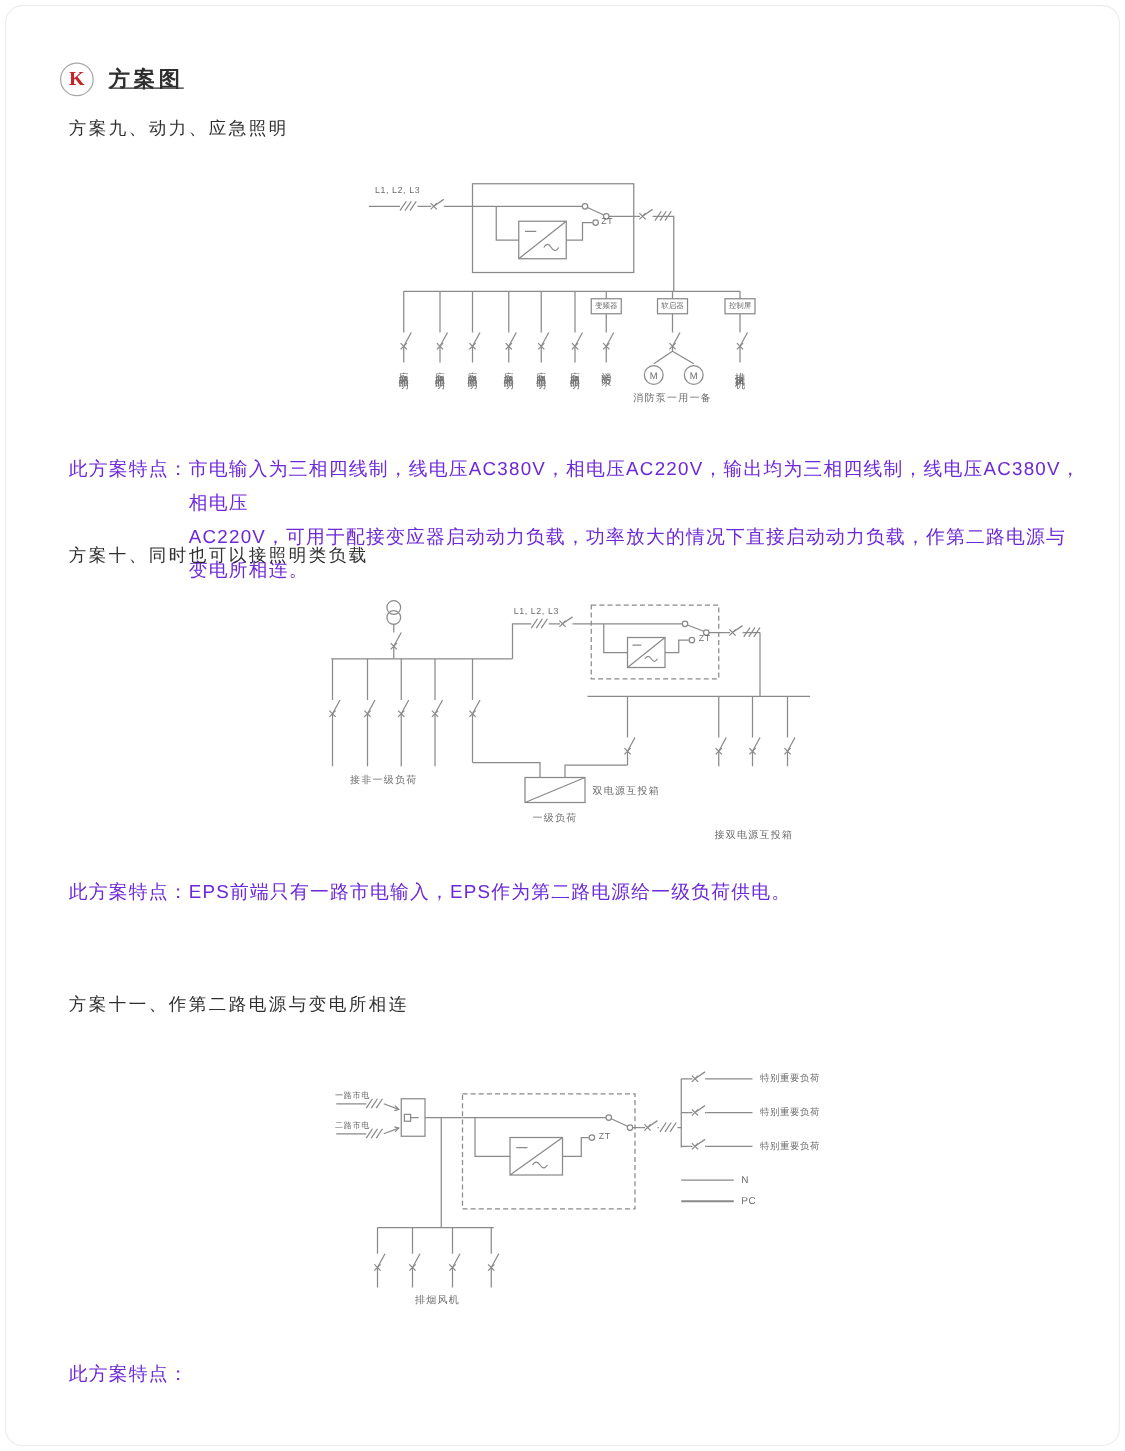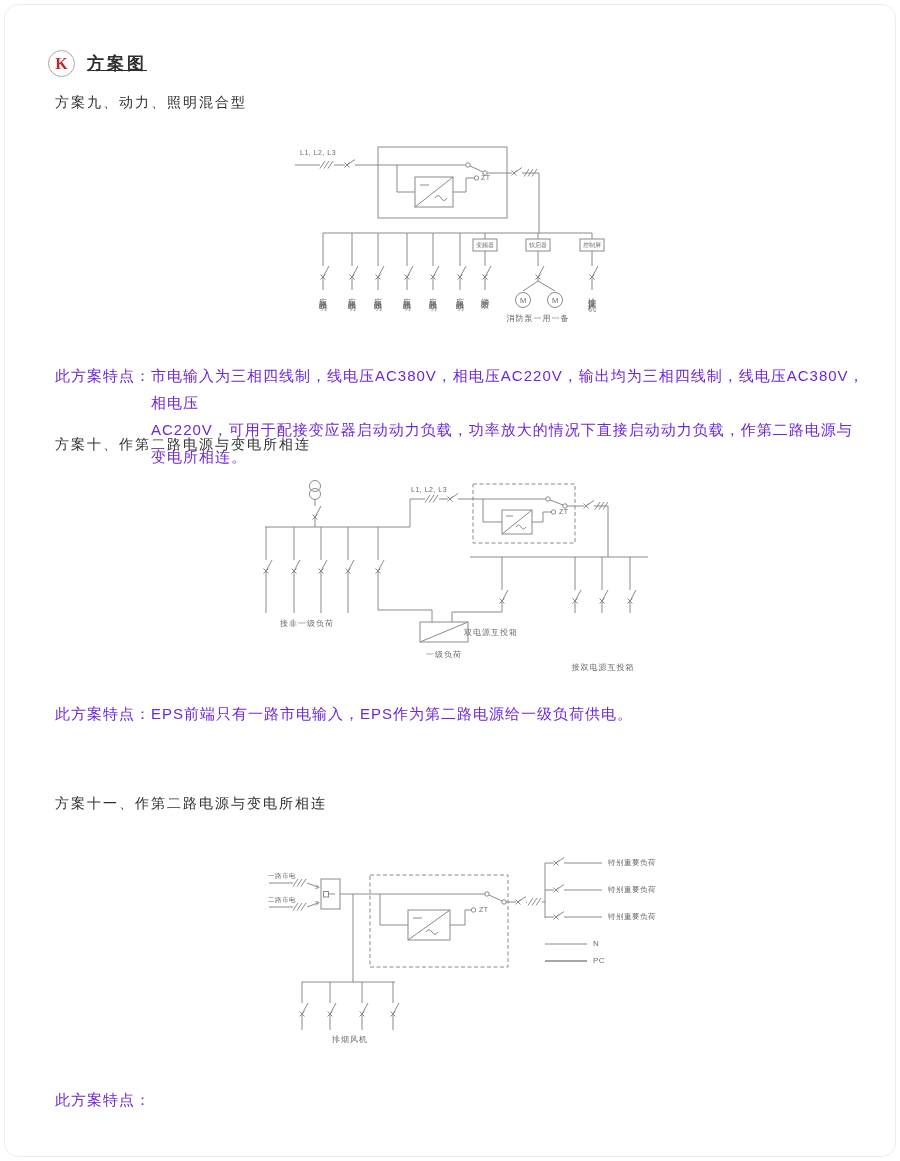--- a/index.html
+++ b/index.html
@@ -48,21 +48,21 @@
       <path d="M0,3.5 L5,-4 M4,3.5 L9,-4 M8,3.5 L13,-4"></path>
     </g>
   </defs>
 </svg>
 
 <div class="header">
   <div class="logo">K</div>
   <div class="page-title">方案图</div>
 </div>
 
-<div class="sec-heading" style="top:94px;">方案九、动力、照明混合型</div>
+<div class="sec-heading" style="top:94px;">方案九、动力、应急照明</div>
 
 <div class="diagram" style="left:290px;top:140px;width:345px;height:200px;">
   <svg width="345" height="200" viewBox="0 0 345 200">
     <g stroke="#8a8a8a" stroke-width="1" fill="none">
 
       <path d="M5,25 H30 M44,25 H52 M66,25 H88"></path>
       <use href="#ph3" x="30" y="25"></use>
       <use href="#swh" x="52" y="25"></use>
 
       <rect x="88" y="7" width="129" height="71"></rect>
@@ -130,21 +130,21 @@
   <div class="mlabel" style="left:257.5px;top:152.5px;">M</div>
   <div class="hlabel" style="left:203px;top:173px;width:90px;">消防泵一用一备</div>
   <div class="vlabel" style="left:297px;top:151px;">排烟风机</div>
 </div>
 
 <div class="note" style="top:362px;">
   <span class="note-label">此方案特点：</span>
   <span class="note-lines"><span>市电输入为三相四线制，线电压AC380V，相电压AC220V，输出均为三相四线制，线电压AC380V，相电压</span><br><span>AC220V，可用于配接变应器启动动力负载，功率放大的情况下直接启动动力负载，作第二路电源与变电所相连。</span></span>
 </div>
 
-<div class="sec-heading" style="top:436px;">方案十、作第二路电源与变电所相连</div>
+<div class="sec-heading" style="top:436px;">方案十、同时也可以接照明类负载</div>
 
 <div class="diagram" style="left:255px;top:470px;width:400px;height:200px;">
   <svg width="400" height="200" viewBox="0 0 400 200">
     <g stroke="#8a8a8a" stroke-width="1" fill="none">
 
       <circle cx="60" cy="16" r="5.5"></circle>
       <circle cx="60" cy="24" r="5.5"></circle>
       <path d="M60,29 V36 M60,47 V57"></path>
       <use href="#br" x="60" y="47"></use>
 
@@ -194,21 +194,21 @@
         <use href="#br" x="320" y="131"></use>
       <path d="M347,87 V120 M347,131 V143"></path>
         <use href="#br" x="347" y="131"></use>
       <path d="M375,87 V120 M375,131 V143"></path>
         <use href="#br" x="375" y="131"></use>
     </g>
   </svg>
   <div class="dlabel" style="left:156px;top:16px;">L1, L2, L3</div>
   <div class="dlabel" style="left:304px;top:38px;">ZT</div>
   <div class="hlabel" style="left:12px;top:148px;width:80px;">接非一级负荷</div>
-  <div class="hlabel" style="left:209px;top:157px;">双电源互投箱</div>
+  <div class="hlabel" style="left:219px;top:157px;">双电源互投箱</div>
   <div class="hlabel" style="left:164px;top:179px;width:50px;">一级负荷</div>
   <div class="hlabel" style="left:303px;top:148px;width:90px;margin-top:44px;">接双电源互投箱</div>
 </div>
 
 <div class="note" style="top:700px;">
   <span class="note-label">此方案特点：</span>
   <span class="note-lines">EPS前端只有一路市电输入，EPS作为第二路电源给一级负荷供电。</span>
 </div>
 
 <div class="sec-heading" style="top:795px;">方案十一、作第二路电源与变电所相连</div>

